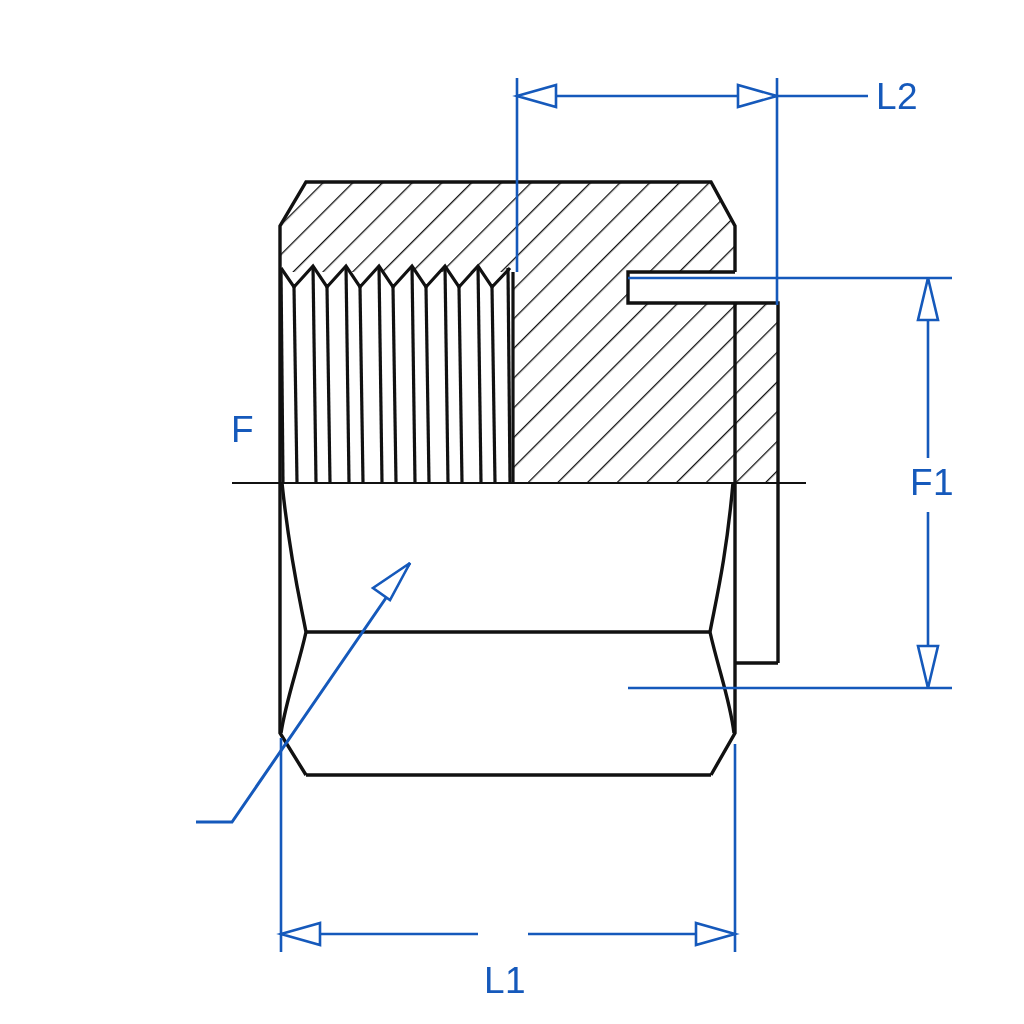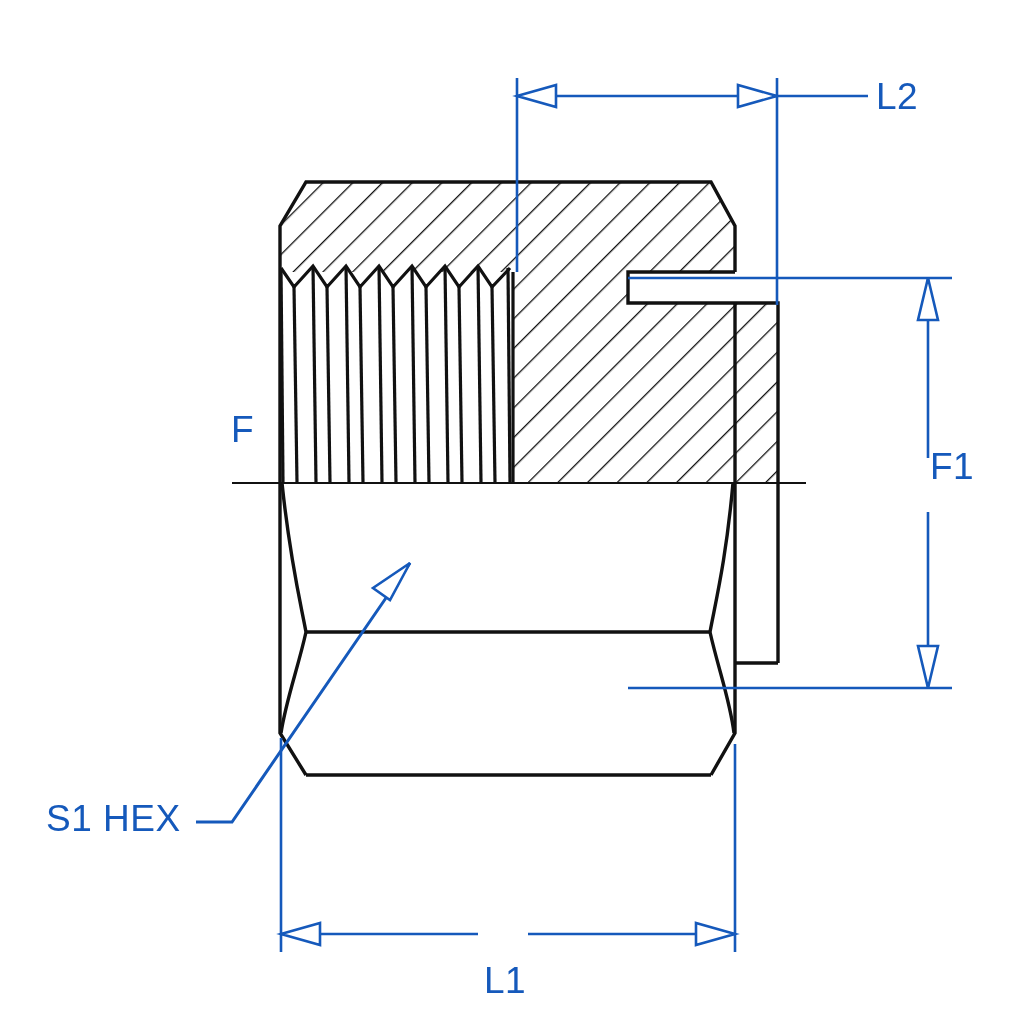--- a/index.html
+++ b/index.html
@@ -13,21 +13,21 @@
   .lbl{
     position:absolute;
     font-family:"Liberation Sans", sans-serif;
     font-size:37px;
     letter-spacing:0.5px;
     white-space:nowrap;
     color:#1559bb;
     user-select:none;
   }
   #lbl-l2{left:876px;top:76px;}
-  #lbl-f1{left:910px;top:446px;margin-left:20px;}
+  #lbl-f1{left:910px;top:462px;}
   #lbl-f{left:231px;top:409px;}
   #lbl-l1{left:484px;top:960px;}
   #lbl-s1hex{left:46px;top:798px;}
 </style>
 </head>
 <body>
 
 <div id="stage">
 
   <svg class="drawing" viewBox="0 0 1024 1024" xmlns="http://www.w3.org/2000/svg">
@@ -195,15 +195,14 @@
   </svg>
 
   <div class="lbl" id="lbl-l2">L2</div>
 
   <div class="lbl" id="lbl-f1">F1</div>
 
   <div class="lbl" id="lbl-f">F</div>
 
   <div class="lbl" id="lbl-l1">L1</div>
 
-  <div class="lbl" id="lbl-s1hex">S1 HEX</div>
 
 </div>
 
 </body></html>

